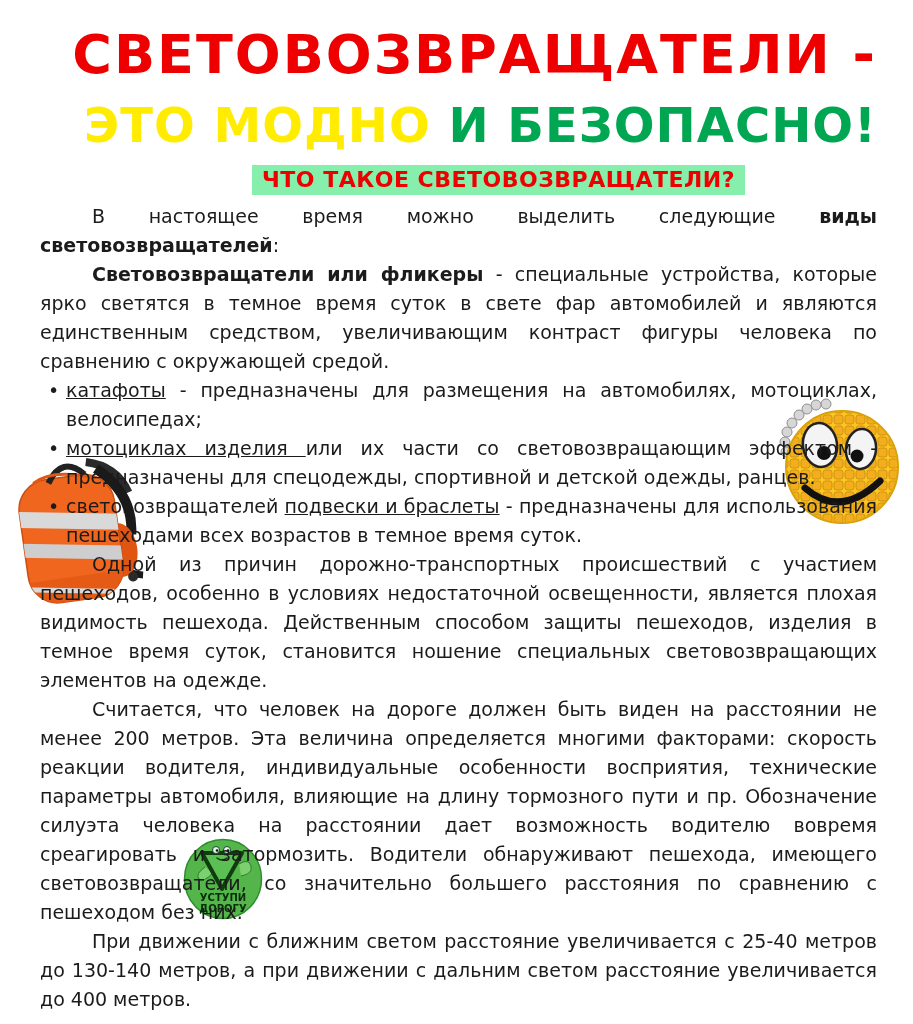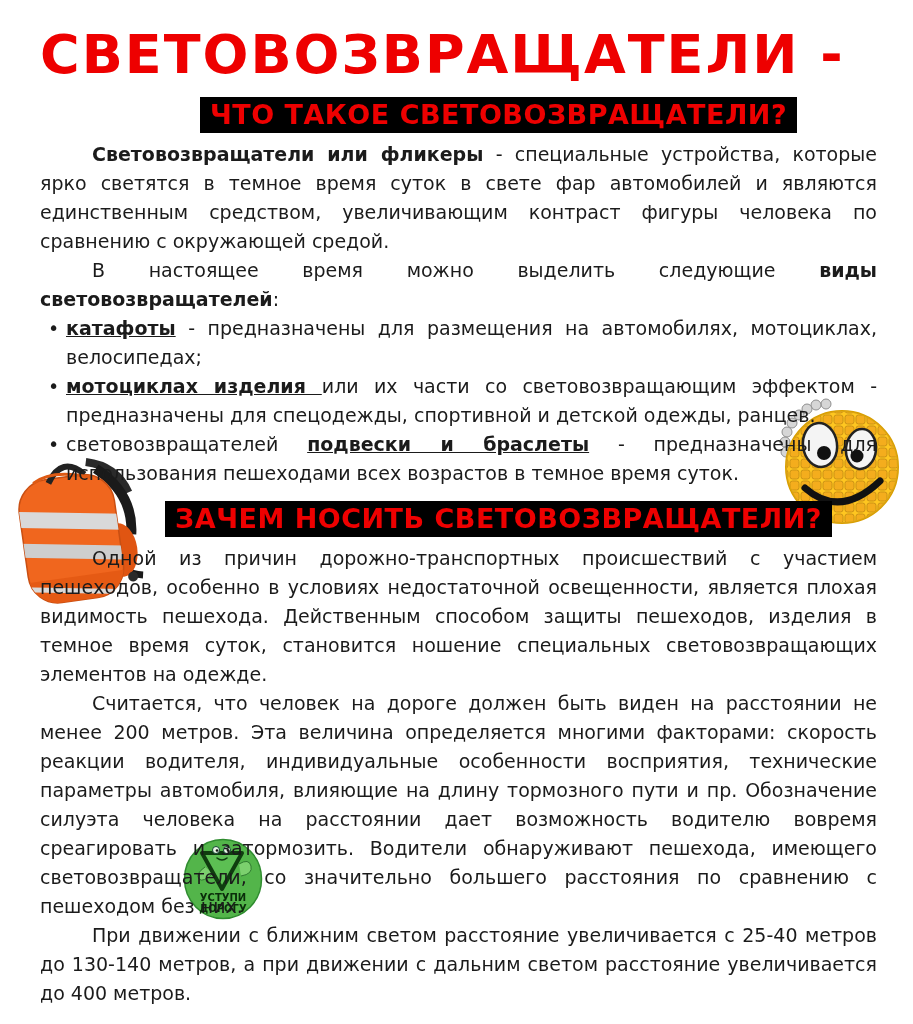--- a/index.html
+++ b/index.html
@@ -1,34 +1,34 @@
 <!DOCTYPE html>
 <html><head>
 <meta charset="utf-8">
 <style>
   html,body{margin:0;padding:0;background:#fff;}
   body{width:913px;height:1024px;position:relative;overflow:hidden;
        font-family:"DejaVu Sans", sans-serif;color:#1b1b1b;}
   .page{position:absolute;inset:0;background:#fff;}
   .content{position:absolute;left:40px;top:0;width:837px;z-index:2;}
 
-  .title-wrap{margin-top:26px;text-align:left;font-weight:bold;line-height:1.08;}
+  .title-wrap{margin-top:26px;text-align:right;font-weight:bold;line-height:1.08;}
   .title-line1{font-size:54px;color:#ee0000;letter-spacing:2px;}
   .title-line2{font-size:48px;margin-top:16px;letter-spacing:1px;}
   .title-yellow{color:#ffec00;}
   .title-green{color:#00a651;}
 
   .sec-header{text-align:center;margin:13px 0 7px;padding-left:80px;}
-  .sec-header .hl{display:inline-block;background:#000000;color:#ee0000;
-      font-weight:bold;font-size:27px;padding:2px 10px 3px;letter-spacing:.5px;}
+  .sec-header .hl{display:inline-block;background:#86efac;color:#ee0000;
+      font-weight:bold;font-size:22px;padding:2px 10px 3px;letter-spacing:.5px;}
 
   p.body{font-size:19px;line-height:29px;text-align:justify;margin:0;}
   p.indent{text-indent:52px;}
   .b{font-weight:bold;}
-  .u{text-decoration:underline;font-weight:bold;}
+  .u{text-decoration:underline;}
 
   .bullet{position:relative;padding-left:26px;font-size:19px;line-height:29px;
           text-align:justify;margin:0;}
   .bullet .marker{position:absolute;left:8px;top:0;}
 
   .img{position:absolute;z-index:1;}
   .img-backpack{left:0px;top:436px;width:180px;height:185px;}
   .img-smiley{left:756px;top:392px;width:152px;height:136px;}
   .img-badge{left:183px;top:838px;width:80px;height:82px;}
 </style>
@@ -96,42 +96,40 @@
       <circle cx="45" cy="12.5" r="1.3" fill="#111"></circle>
     <path d="M34 20 q5 4 10 0" stroke="#0f3d0f" stroke-width="1.6" fill="none" stroke-linecap="round"></path>
     <text x="40" y="63" font-size="10" font-weight="bold" text-anchor="middle" fill="#0a2d0a">УСТУПИ</text>
     <text x="40" y="74" font-size="10" font-weight="bold" text-anchor="middle" fill="#0a2d0a">ДОРОГУ</text>
   </svg>
 
   <div class="content">
 
     <div class="title-wrap">
       <div class="title-line1">СВЕТОВОЗВРАЩАТЕЛИ -</div>
+      <div class="title-line2"><span class="title-yellow">ЭТО МОДНО </span><span class="title-green">И БЕЗОПАСНО!</span></div>
     </div>
 
     <div class="sec-header">
       <span class="hl">ЧТО ТАКОЕ СВЕТОВОЗВРАЩАТЕЛИ?</span>
     </div>
 
+    <p class="body indent"><span>В настоящее время можно выделить следующие </span><span class="b">виды световозвращателей</span><span>:</span></p>
+
     <p class="body indent"><span class="b">Световозвращатели или фликеры</span><span> - специальные устройства, которые ярко светятся в темное время суток в свете фар автомобилей и являются единственным средством, увеличивающим контраст фигуры человека по сравнению с окружающей средой.</span></p>
-
-    <p class="body indent"><span>В настоящее время можно выделить следующие </span><span class="b">виды световозвращателей</span><span>:</span></p>
 
     <div class="bullet">
       <span class="marker">•</span><span class="u">катафоты</span><span> - предназначены для размещения на автомобилях, мотоциклах, велосипедах;</span>
     </div>
     <div class="bullet">
       <span class="marker">•</span><span class="u">мотоциклах изделия </span><span>или их части со световозвращающим эффектом - предназначены для спецодежды, спортивной и детской одежды, ранцев.</span>
     </div>
     <div class="bullet">
       <span class="marker">•</span><span>световозвращателей </span><span class="u">подвески и браслеты</span><span> - предназначены для использования пешеходами всех возрастов в темное время суток.</span>
     </div>
 
-    <div class="sec-header">
-      <span class="hl">ЗАЧЕМ НОСИТЬ СВЕТОВОЗВРАЩАТЕЛИ?</span>
-    </div>
 
     <p class="body indent">Одной из причин дорожно-транспортных происшествий с участием пешеходов, особенно в условиях недостаточной освещенности, является плохая видимость пешехода. Действенным способом защиты пешеходов, изделия в темное время суток, становится ношение специальных световозвращающих элементов на одежде.</p>
     <p class="body indent">Считается, что человек на дороге должен быть виден на расстоянии не менее 200 метров. Эта величина определяется многими факторами: скорость реакции водителя, индивидуальные особенности восприятия, технические параметры автомобиля, влияющие на длину тормозного пути и пр. Обозначение силуэта человека на расстоянии дает возможность водителю вовремя среагировать и затормозить. Водители обнаруживают пешехода, имеющего световозвращатели, со значительно большего расстояния по сравнению с пешеходом без них.</p>
     <p class="body indent">При движении с ближним светом расстояние увеличивается с 25-40 метров до 130-140 метров, а при движении с дальним светом расстояние увеличивается до 400 метров.</p>
 
   </div>
 </div>
 
 </body></html>

